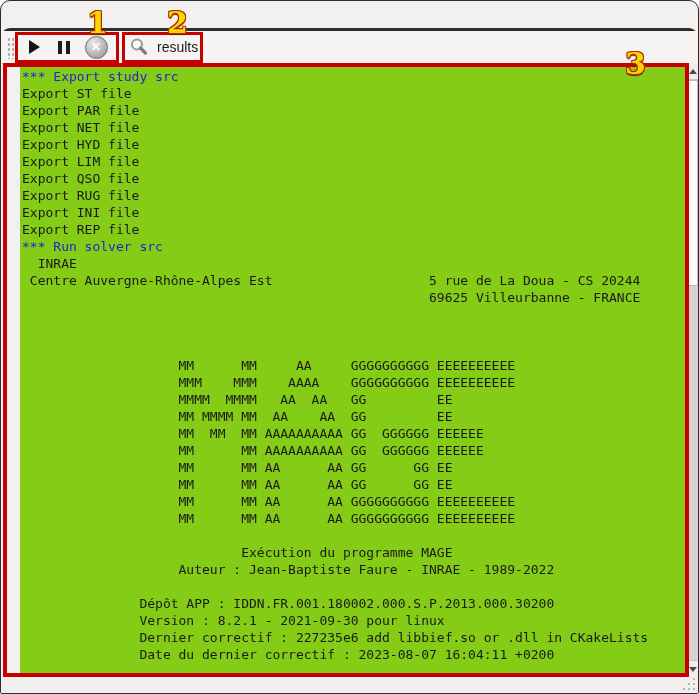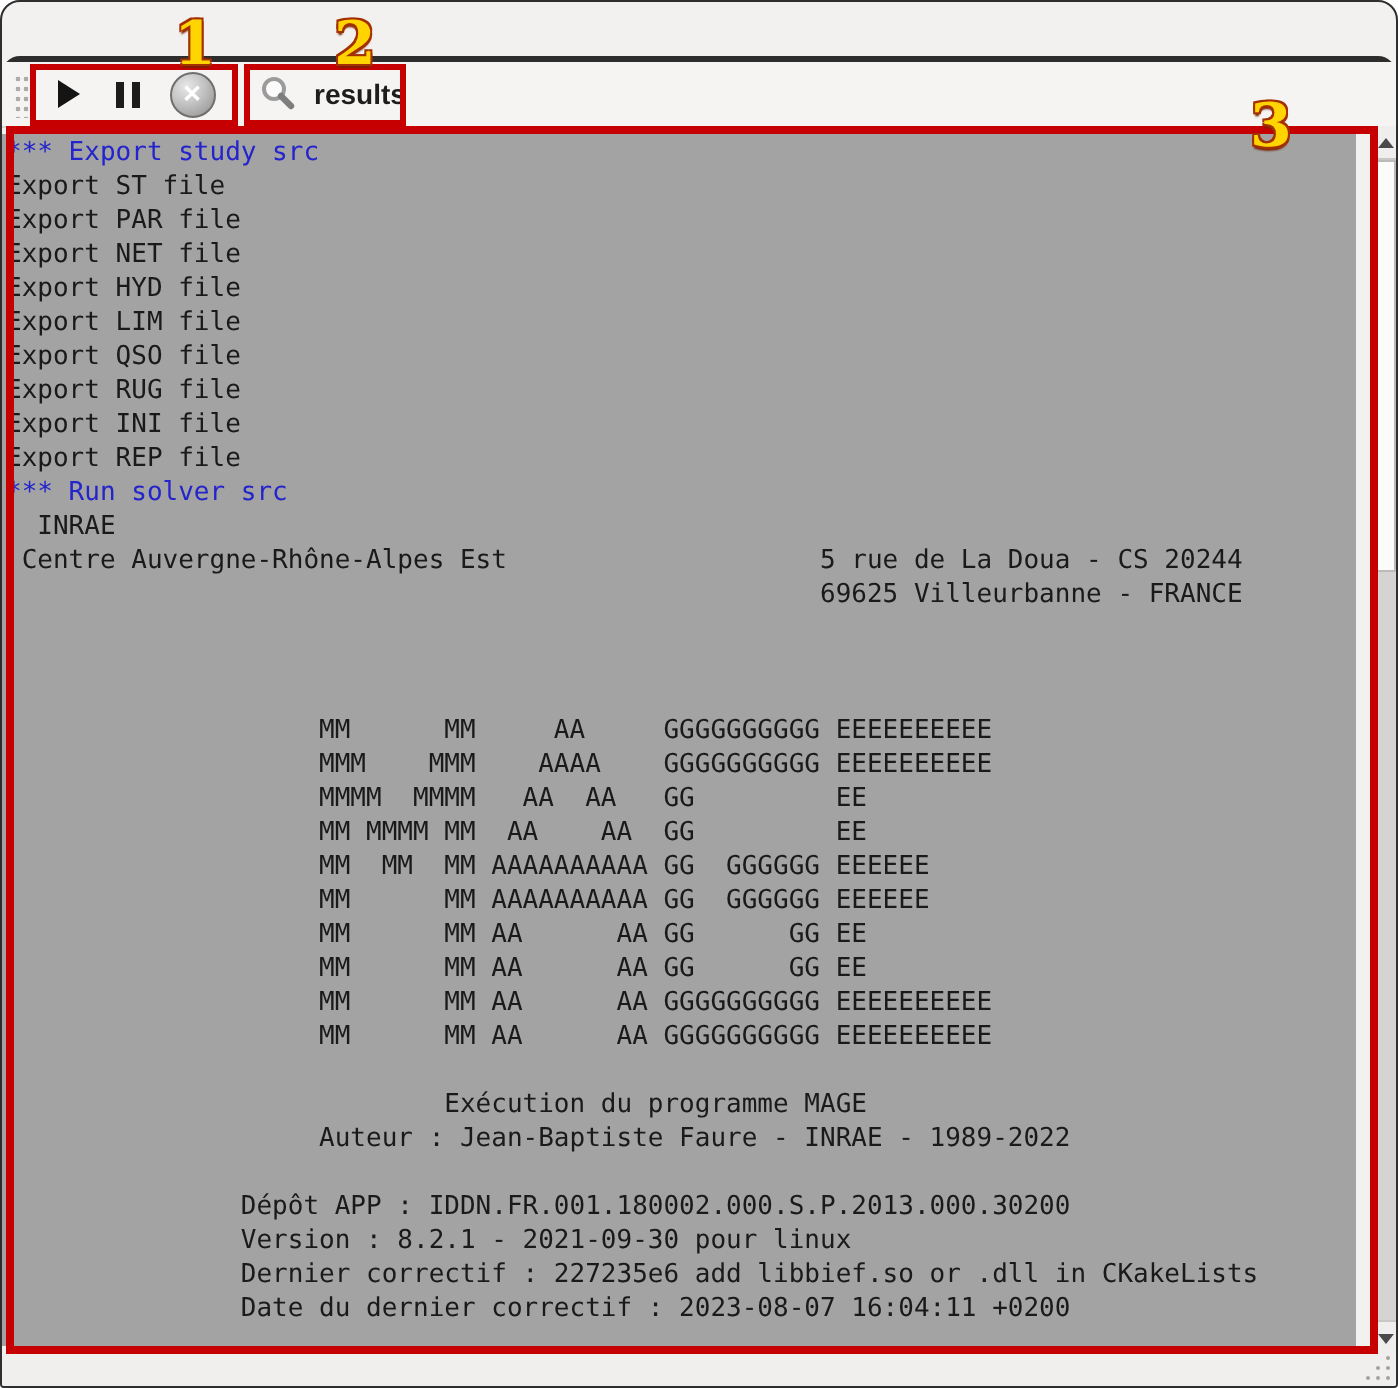--- a/index.html
+++ b/index.html
@@ -42,27 +42,27 @@
   #pause-btn .bars i{display:block;width:4px;height:13px;background:#1c1c1c;}
   #stop-btn{left:82px;}
   #stop-btn .orb{
     width:23px;height:23px;border-radius:50%;
     background:radial-gradient(circle at 35% 30%,#e8e8e8 0%,#c2c2c2 45%,#8b8b8b 100%);
     border:1px solid #6f6f6f;display:flex;align-items:center;justify-content:center;
     color:#ffffff;font-weight:bold;font-size:12px;
   }
   #results-btn{
     position:absolute;left:124px;top:3px;height:26px;display:flex;align-items:center;gap:8px;
-    cursor:pointer;background:transparent;border:none;padding:0 4px;font-weight:bold;
+    cursor:pointer;background:transparent;border:none;padding:0 4px;
   }
   #results-btn .label{font-size:14px;color:#1d1d1d;font-family:"Liberation Sans",sans-serif;}
   
   #log-wrap{
-    position:absolute;left:0;top:66px;width:677px;height:606px;
-    background:#a3a3a3;overflow:hidden;
+    position:absolute;left:19px;top:66px;width:677px;height:606px;
+    background:#84cc16;overflow:hidden;
   }
   #log-output{
     margin:0;padding:1px 0 0 2px;
     font-family:"DejaVu Sans Mono","Liberation Mono",monospace;
     font-size:13px;line-height:17px;color:#1a1a1a;
     white-space:pre;
   }
   .log-line{height:17px;white-space:pre;}
   .log-line.hl{color:#2424cc;}
   

